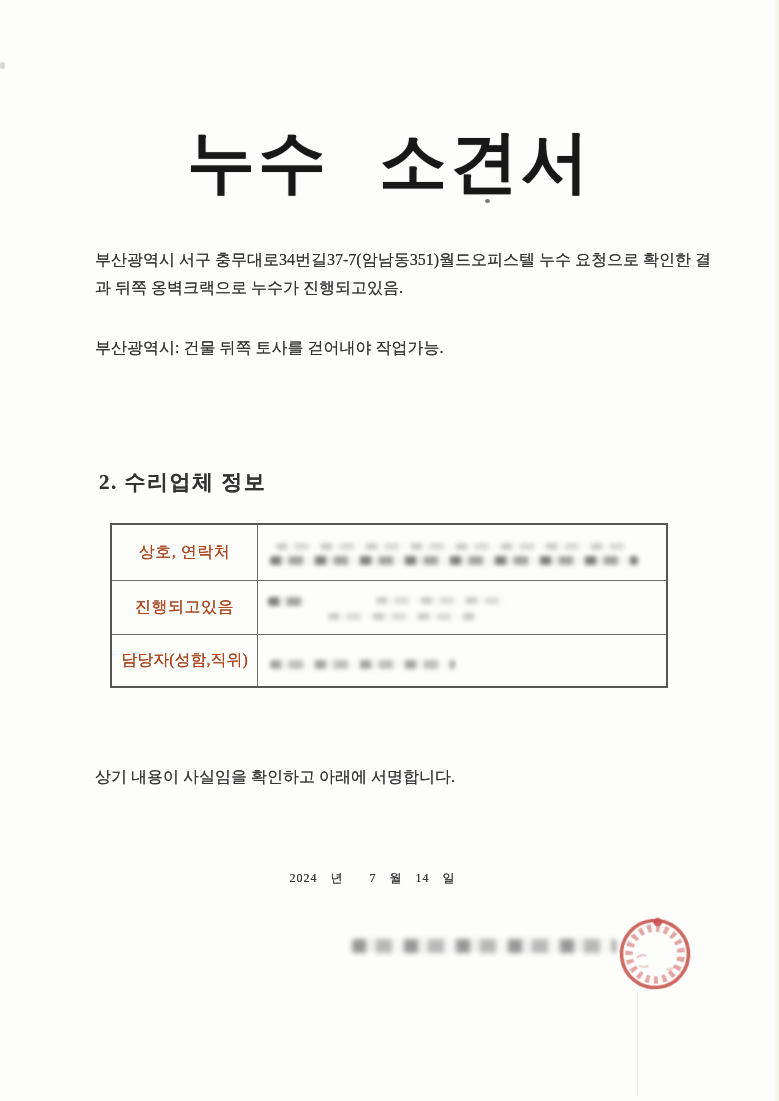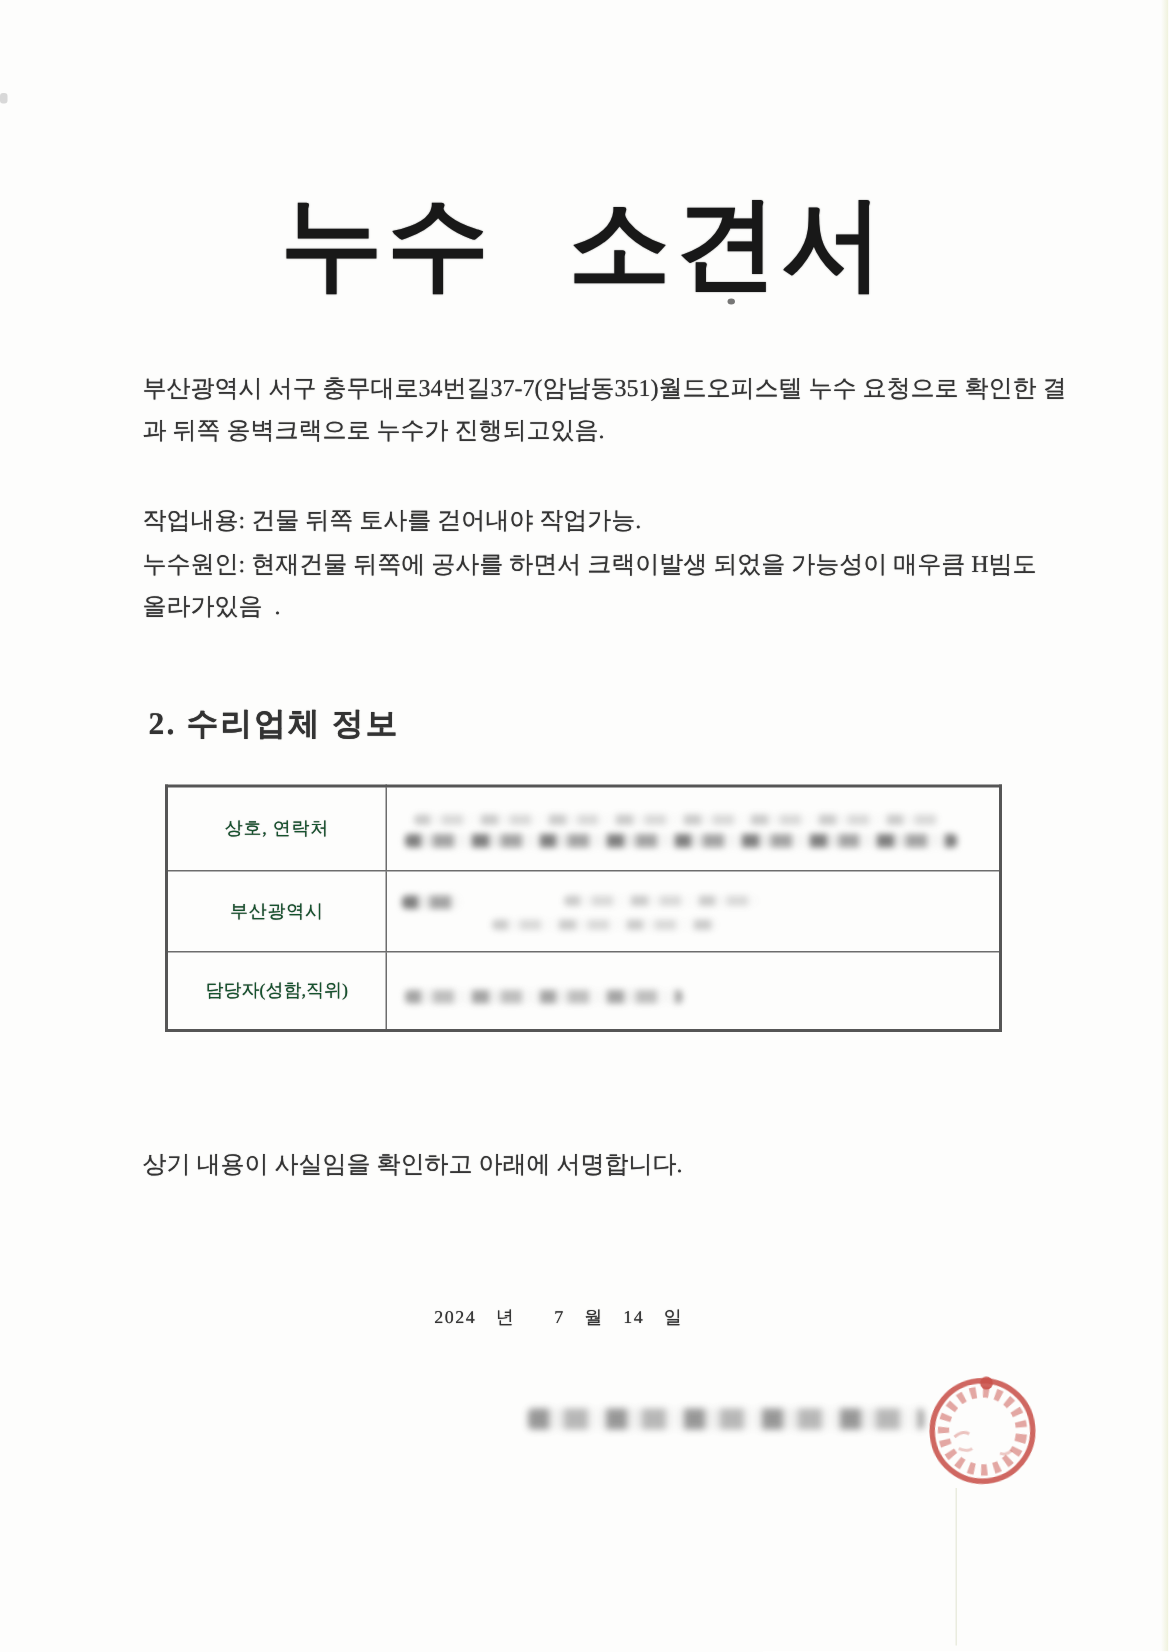--- a/index.html
+++ b/index.html
@@ -46,21 +46,21 @@
     text-shadow:0 0 .6px rgba(40,40,40,.7);
   }
   table.info-table {
     position:absolute; left:110px; top:523px; width:558px;
     border-collapse:collapse; border:2px solid #565656;
     table-layout:fixed;
   }
   .info-table td { border:1.4px solid #6d6d6d; vertical-align:middle; }
   .label-cell {
     width:143px; text-align:center;
-    font-size:12px; font-weight:400; color:#14532d;
+    font-size:16px; font-weight:400; color:#c2410c;
     text-shadow:0 0 .6px rgba(40,40,40,.8);
     letter-spacing:.5px;
     margin-left:20px;
   }
   .value-cell { padding:6px 10px; }
   .smudge {
     height:9px; border-radius:3px; filter:blur(2.1px);
     background:repeating-linear-gradient(90deg,
       rgba(105,105,105,.85) 0 11px, rgba(105,105,105,.12) 11px 19px,
       rgba(105,105,105,.6) 19px 33px, rgba(105,105,105,.05) 33px 45px);
@@ -95,37 +95,36 @@
 
   <div class="edge-strip"></div>
   <div class="speck"></div>
 
   <div class="title">누수 소견서</div>
   <div class="title-dot"></div>
 
   <div class="intro bodytext">부산광역시 서구 충무대로34번길37-7(암남동351)월드오피스텔 누수 요청으로 확인한 결과 뒤쪽 옹벽크랙으로 누수가 진행되고있음.</div>
 
   <div class="worknotes bodytext">
-    <p>작업내용: 건물 뒤쪽 토사를 걷어내야 작업가능.</p>
-    <p>누수원인: 현재건물 뒤쪽에 공사를 하면서 크랙이발생 되었을 가능성이 매우큼 H빔도 올라가있음&nbsp;&nbsp;.</p>
+    <p>부산광역시: 건물 뒤쪽 토사를 걷어내야 작업가능.</p>
   </div>
 
   <div class="section-heading">2. 수리업체 정보</div>
 
   <table class="info-table">
     <tbody>
       <tr class="row" style="height:56px;">
         <td class="label-cell">상호, 연락처</td>
         <td class="value-cell">
           <div class="smudge faint" style="width:350px; margin:4px 0 0 8px;"></div>
           <div class="smudge" style="width:368px; margin:6px 0 0 2px;"></div>
         </td>
       </tr>
       <tr class="row" style="height:54px;">
-        <td class="label-cell">부산광역시</td>
+        <td class="label-cell">진행되고있음</td>
         <td class="value-cell">
           <div style="display:flex; gap:70px; margin-top:2px;">
             <div class="smudge" style="width:38px;"></div>
             <div class="smudge faint" style="width:130px;"></div>
           </div>
           <div class="smudge faint" style="width:150px; margin:7px 0 0 60px;"></div>
         </td>
       </tr>
       <tr class="row" style="height:53px;">
         <td class="label-cell" style="letter-spacing:0;border-radius:24px;">담당자(성함,직위)</td>

